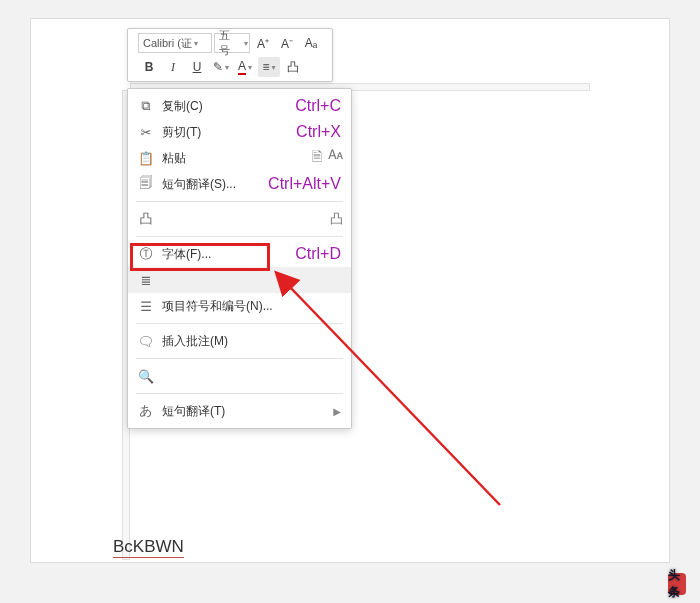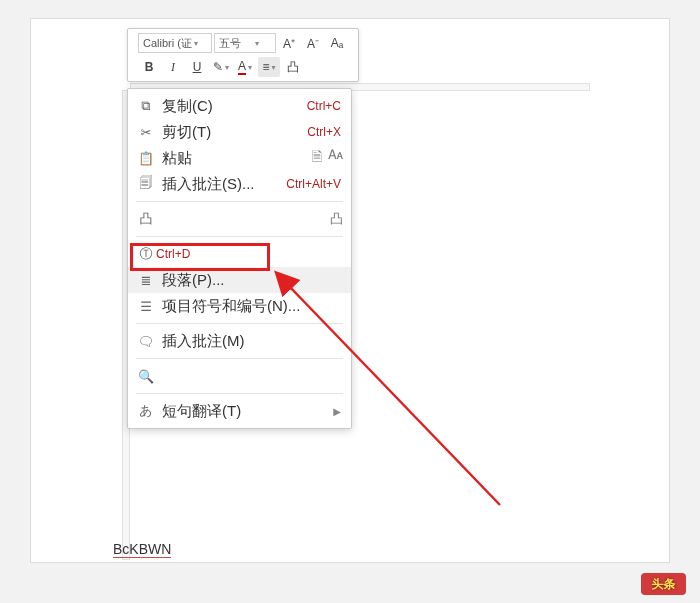--- a/index.html
+++ b/index.html
@@ -17,75 +17,75 @@
   .ruler-top {
     position: absolute; left: 130px; top: 83px; width: 460px; height: 8px;
     background: #f7f7f7; border: 1px solid #e0e0e0;
   }
   .ruler-left {
     position: absolute; left: 122px; top: 90px; width: 8px; height: 470px;
     background: #f7f7f7; border: 1px solid #e0e0e0;
   }
   .doc-text {
     position: absolute; left: 113px; bottom: 45px;
-    font-size: 14px; color: #333;
+    font-size: 17px; color: #333;
     border-bottom: 1px solid #c0504d;
   }
   .mini-toolbar {
     position: absolute; left: 127px; top: 28px;
     background: #fff; border: 1px solid #c9c9c9; border-radius: 2px;
     box-shadow: 0 1px 4px rgba(0,0,0,.12);
     padding: 3px 10px;
   }
   .mini-row { display: flex; align-items: center; gap: 2px; height: 22px; }
   .mini-row + .mini-row { margin-top: 2px; }
   .font-name, .font-size {
     height: 20px; border: 1px solid #d0d0d0; background: #fff;
     font-size: 11px; display: flex; align-items: center; padding: 0 4px;
     color: #555;
   }
   .font-name { width: 74px; }
-  .font-size { width: 62px; justify-content: flex-start; gap: 12px; }
+  .font-size { width: 36px; justify-content: flex-start; gap: 12px; }
   .dd { font-size: 8px; color: #888; margin-left: 2px; }
   .tbtn {
     width: 22px; height: 20px; display: flex; align-items: center; justify-content: center;
     border-radius: 2px; cursor: pointer; font-size: 12px; color: #444;
   }
   .context-menu {
     position: absolute; left: 127px; top: 88px; width: 225px;
     background: #fff; border: 1px solid #c9c9c9; border-radius: 2px;
     box-shadow: 0 2px 8px rgba(0,0,0,.18);
     padding: 4px 0;
   }
   .menu-item {
     display: flex; align-items: center; height: 26px; padding: 0 10px 0 8px;
     cursor: pointer; position: relative;
   }
   .menu-icon { width: 20px; text-align: center; color: #666; font-size: 13px; }
-  .menu-label { flex: 1; margin-left: 6px; color: #333; font-size: 15px; }
-  .menu-shortcut { color: #b91c1c; font-size: 12px; }
+  .menu-label { flex: 1; margin-left: 6px; color: #333; font-size: 12px; }
+  .menu-shortcut { color: #a21caf; font-size: 16px; }
   .menu-arrow { color: #888; font-size: 10px; margin-left: 4px; }
   .sep { height: 1px; background: #e3e3e3; margin: 4px 8px; }
   .side-icons { position: absolute; right: 8px; display: flex; gap: 6px; }
   .side-icons .mi { color: #777; font-size: 13px; }
   .highlight-box {
     position: absolute; border: 3px solid #e02020;
     left: 130px; top: 243px; width: 140px; height: 28px;
     pointer-events: none;
   }
   .arrow-svg { position: absolute; left: 270px; top: 255px; pointer-events: none; }
   .watermark {
     position: absolute; right: 14px; bottom: 8px;
     display: flex; align-items: center; gap: 6px;
     color: #fff; font-size: 16px; font-weight: 500;
     text-shadow: 0 0 3px rgba(0,0,0,.6);
   }
   .wm-badge {
-    width: 45px; height: 22px; border-radius: 4px; background: #d23b3b;
-    color: #fde047; display: flex; align-items: center; justify-content: center;
+    width: 18px; height: 22px; border-radius: 4px; background: #d23b3b;
+    color: #0f172a; display: flex; align-items: center; justify-content: center;
     font-size: 12px; font-weight: bold;
   }
 </style>
 </head>
 <body>
 
 <div class="page"></div>
 <div class="ruler-top"></div>
 <div class="ruler-left"></div>
 <div class="doc-text">BcKBWN</div>
@@ -138,38 +138,38 @@
   <div class="menu-item">
     <span class="menu-icon">📋</span>
     <span class="menu-label">粘贴</span>
     <span class="side-icons">
       <span class="mi">🗎</span>
       <span class="mi">🗛</span>
     </span>
   </div>
   <div class="menu-item">
     <span class="menu-icon">🗐</span>
-    <span class="menu-label">插入批注(S)...</span>
+    <span class="menu-label">短句翻译(S)...</span>
     <span class="menu-shortcut">Ctrl+Alt+V</span>
   </div>
   <div class="sep"></div>
   <div class="menu-item">
     <span class="menu-icon">凸</span>
     <span class="side-icons">
         <span class="mi">凸</span>
       </span>
   </div>
   <div class="sep"></div>
   <div class="menu-item">
     <span class="menu-icon">Ⓣ</span>
+    <span class="menu-label">字体(F)...</span>
     <span class="menu-shortcut">Ctrl+D</span>
   </div>
   <div class="menu-item" style="background:#f0f0f0">
     <span class="menu-icon">≣</span>
-    <span class="menu-label">段落(P)...</span>
   </div>
   <div class="menu-item">
     <span class="menu-icon">☰</span>
     <span class="menu-label">项目符号和编号(N)...</span>
   </div>
   <div class="sep"></div>
   <div class="menu-item">
     <span class="menu-icon">🗨</span>
     <span class="menu-label">插入批注(M)</span>
   </div>

